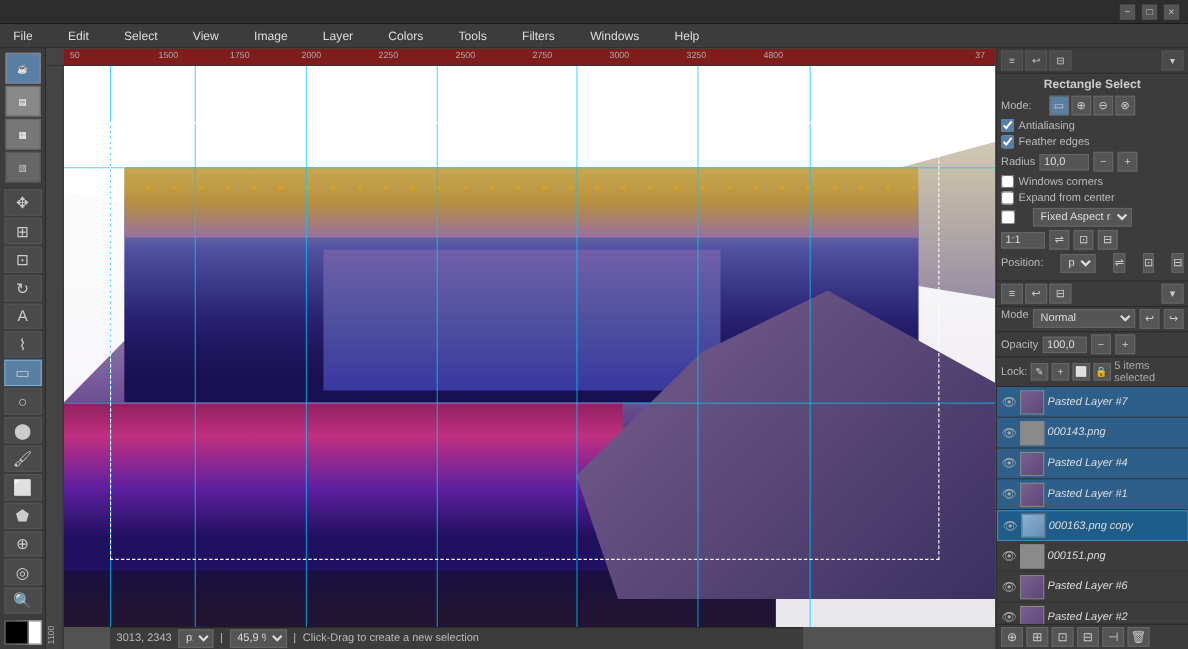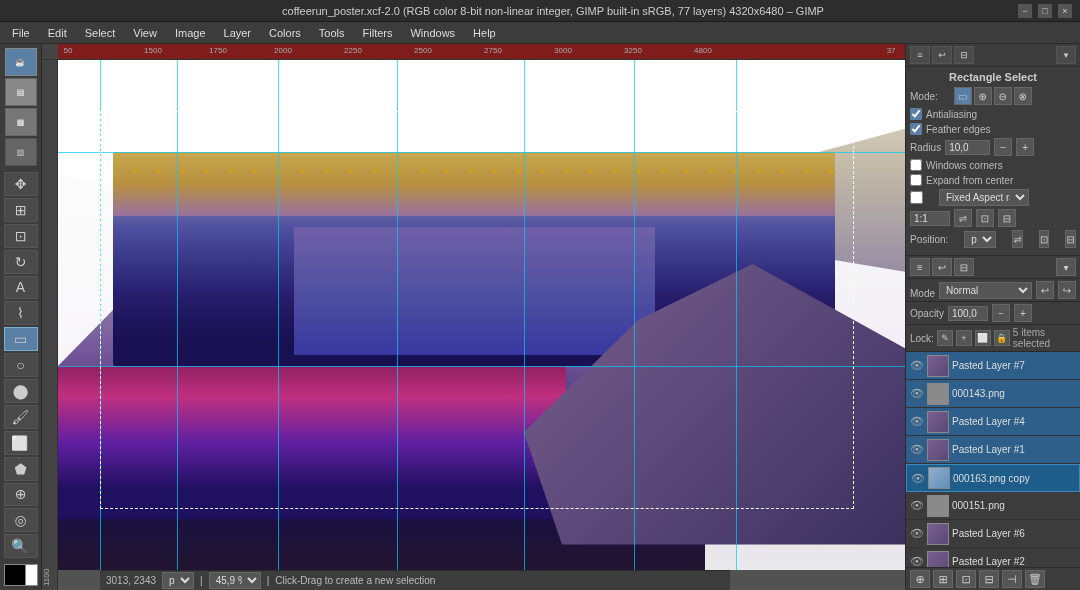--- a/index.html
+++ b/index.html
@@ -20,21 +20,21 @@
     .title-btn { width: 14px; height: 14px; background: #555; border: none; color: #ccc; font-size: 9px; cursor: pointer; display: flex; align-items: center; justify-content: center; }
 
     
     #menubar {
       background: #3c3c3c;
       height: 22px;
       display: flex;
       align-items: center;
       padding: 0 4px;
       border-bottom: 1px solid #2a2a2a;
-      gap: 2px;
+      gap: 16px;
     }
     .menu-item { padding: 2px 8px; color: #ddd; cursor: pointer; font-size: 11px; }
 
     
     #main {
       display: flex;
       height: calc(590px - 44px);
     }
 
     
@@ -205,21 +205,21 @@
       border: 1px solid #666;
       color: #ccc;
       font-size: 10px;
       cursor: pointer;
       display: flex;
       align-items: center;
       justify-content: center;
     }
     #layers-mode-row {
       display: flex;
-      align-items: flex-end;
+      align-items: flex-start;
       padding: 2px 4px;
       gap: 4px;
       border-bottom: 1px solid #2a2a2a;
     }
     .layers-select {
       background: #555;
       border: 1px solid #666;
       color: #ddd;
       font-size: 10px;
       padding: 1px 2px;
@@ -315,20 +315,21 @@
       overflow: hidden;
       position: relative;
     }
     .layer-name {
       font-size: 10px;
       color: #ddd;
       flex: 1;
       overflow: hidden;
       text-overflow: ellipsis;
       white-space: nowrap;
+      font-style: italic;
     }
 
     #layers-footer {
       display: flex;
       align-items: center;
       padding: 2px 4px;
       border-top: 1px solid #2a2a2a;
       gap: 3px;
     }
     .footer-btn {
@@ -443,21 +444,20 @@
       display: flex;
       align-items: center;
       justify-content: center;
     }
   </style>
 </head>
 <body>
 
 <div id="titlebar">
   <div style="width:80px"></div>
-  <div id="titlebar-title">coffeerun_poster.xcf-2.0 (RGB color 8-bit non-linear integer, GIMP built-in sRGB, 77 layers) 4320x6480 – GIMP</div>
   <div id="titlebar-controls">
     <button class="title-btn">−</button>
     <button class="title-btn">□</button>
     <button class="title-btn">×</button>
   </div>
 </div>
 
 <div id="menubar">
   <div class="menu-item">File</div>
   <div class="menu-item">Edit</div>

